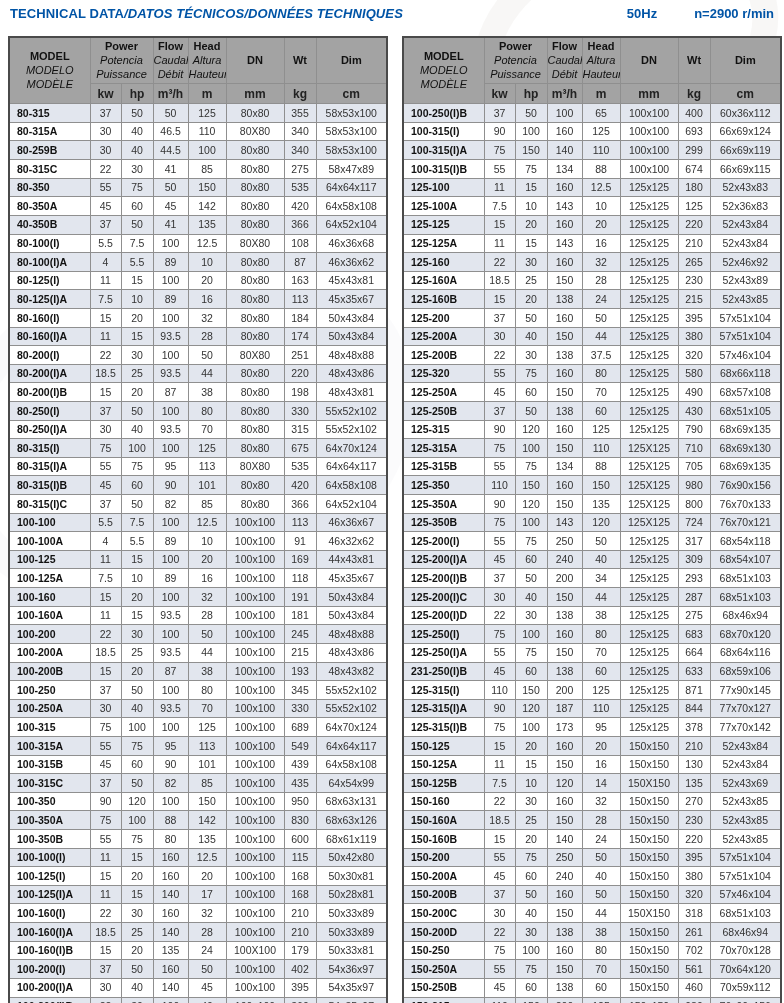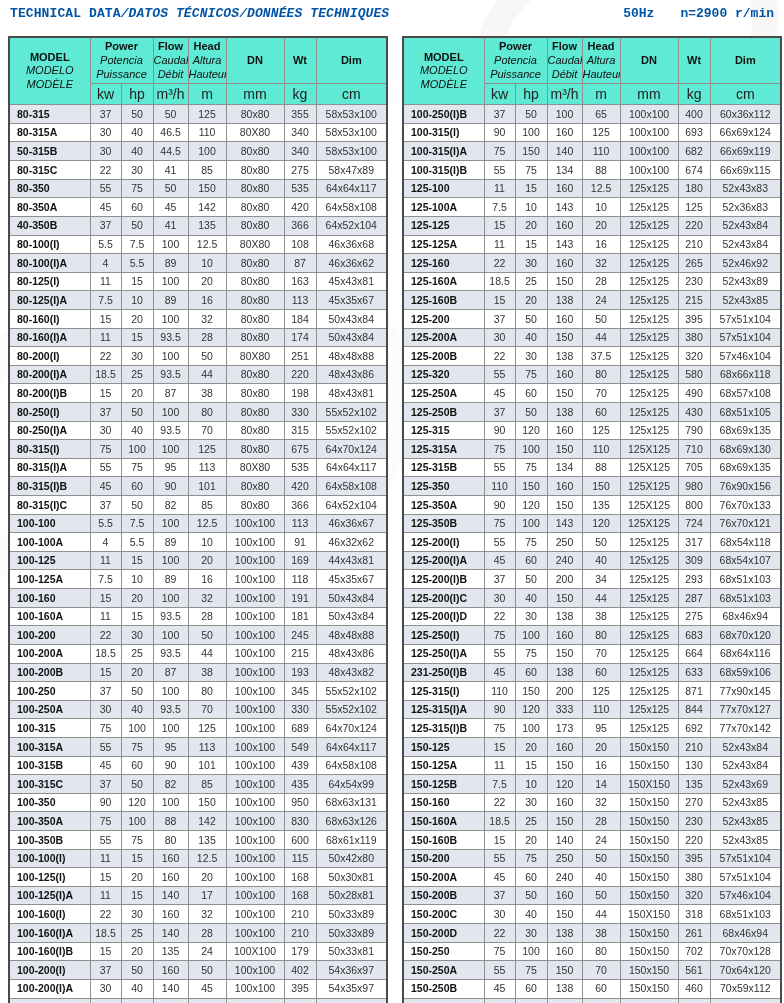--- a/index.html
+++ b/index.html
@@ -15,42 +15,41 @@
   }
   .watermark2 {
     position:absolute; top:250px; left:-60px; width:420px; height:300px;
     border:30px solid #c4ccd8; border-radius:50%; opacity:0.07; z-index:0;
     transform:rotate(-18deg);
   }
   .page-header {
     position:relative; z-index:2;
     display:flex; justify-content:space-between; align-items:center;
     padding:6px 10px 0 10px;
-    font-family:Liberation Mono, monospace;
   }
   .doc-title { color:#0054a6; font-weight:bold; font-size:13px; letter-spacing:0.1px; }
   .doc-title .it { font-style:italic; }
-  .spec-group { color:#0054a6; font-weight:bold; font-size:13px; display:flex; gap:26px; }
+  .spec-group { color:#0054a6; font-weight:bold; font-size:13px; display:flex; gap:37px; }
   .tables-wrap {
     position:relative; z-index:1;
     display:flex; gap:14px; padding:0 8px; margin-top:15px;
   }
   table.data-table {
     border-collapse:collapse; table-layout:fixed; width:378px;
     border:2px solid #4a4a4a;
     background:#ffffff;
   }
   .data-table th, .data-table td {
     border:1px solid #8f8f8f;
     overflow:hidden; white-space:nowrap;
   }
-  .data-table thead th { background:#5eead4; vertical-align:middle; text-align:center; padding:2px 0; }
+  .data-table thead th { background:#a3a3a3; vertical-align:middle; text-align:center; padding:2px 0; }
   .hdr-line1 { font-size:11px; font-weight:bold; color:#111; line-height:1.25; }
   .hdr-line-it { font-size:11px; font-weight:normal; font-style:italic; color:#111; line-height:1.25; }
-  .units-row th { font-size:14px; font-weight:normal; color:#222; height:15px; padding:1px 0; }
+  .units-row th { font-size:12px; font-weight:bold; color:#222; height:15px; padding:1px 0; }
   .data-table tbody td {
     height:17.62px; font-size:10.5px; color:#333;
     text-align:center; padding:0 2px; line-height:1;
   }
   .data-table tbody td.model-cell {
     text-align:left; padding-left:7px; font-weight:bold; color:#111; font-size:10.5px;
   }
   .data-table tbody tr:nth-child(odd) { background:#e2e6ee; }
   .data-table tbody tr:nth-child(even) { background:#ffffff; }
 </style>
@@ -138,21 +137,21 @@
           <td class="model-cell">80-315A</td>
           <td class="value-cell">30</td>
           <td class="value-cell">40</td>
           <td class="value-cell">46.5</td>
           <td class="value-cell">110</td>
           <td class="value-cell">80X80</td>
           <td class="value-cell">340</td>
           <td class="value-cell">58x53x100</td>
         </tr>
         <tr>
-          <td class="model-cell">50-315B</td>
+          <td class="model-cell">80-259B</td>
           <td class="value-cell">30</td>
           <td class="value-cell">40</td>
           <td class="value-cell">44.5</td>
           <td class="value-cell">100</td>
           <td class="value-cell">80x80</td>
           <td class="value-cell">340</td>
           <td class="value-cell">58x53x100</td>
         </tr>
         <tr>
           <td class="model-cell">80-315C</td>
@@ -691,21 +690,21 @@
           <td class="value-cell">693</td>
           <td class="value-cell">66x69x124</td>
         </tr>
         <tr>
           <td class="model-cell">100-315(I)A</td>
           <td class="value-cell">75</td>
           <td class="value-cell">150</td>
           <td class="value-cell">140</td>
           <td class="value-cell">110</td>
           <td class="value-cell">100x100</td>
-          <td class="value-cell">682</td>
+          <td class="value-cell">299</td>
           <td class="value-cell">66x69x119</td>
         </tr>
         <tr>
           <td class="model-cell">100-315(I)B</td>
           <td class="value-cell">55</td>
           <td class="value-cell">75</td>
           <td class="value-cell">134</td>
           <td class="value-cell">88</td>
           <td class="value-cell">100x100</td>
           <td class="value-cell">674</td>
@@ -988,34 +987,34 @@
           <td class="value-cell">200</td>
           <td class="value-cell">125</td>
           <td class="value-cell">125x125</td>
           <td class="value-cell">871</td>
           <td class="value-cell">77x90x145</td>
         </tr>
         <tr>
           <td class="model-cell">125-315(I)A</td>
           <td class="value-cell">90</td>
           <td class="value-cell">120</td>
-          <td class="value-cell">333</td>
+          <td class="value-cell">187</td>
           <td class="value-cell">110</td>
           <td class="value-cell">125x125</td>
           <td class="value-cell">844</td>
           <td class="value-cell">77x70x127</td>
         </tr>
         <tr>
           <td class="model-cell">125-315(I)B</td>
           <td class="value-cell">75</td>
           <td class="value-cell">100</td>
           <td class="value-cell">173</td>
           <td class="value-cell">95</td>
           <td class="value-cell">125x125</td>
-          <td class="value-cell">692</td>
+          <td class="value-cell">378</td>
           <td class="value-cell">77x70x142</td>
         </tr>
         <tr>
           <td class="model-cell">150-125</td>
           <td class="value-cell">15</td>
           <td class="value-cell">20</td>
           <td class="value-cell">160</td>
           <td class="value-cell">20</td>
           <td class="value-cell">150x150</td>
           <td class="value-cell">210</td>

